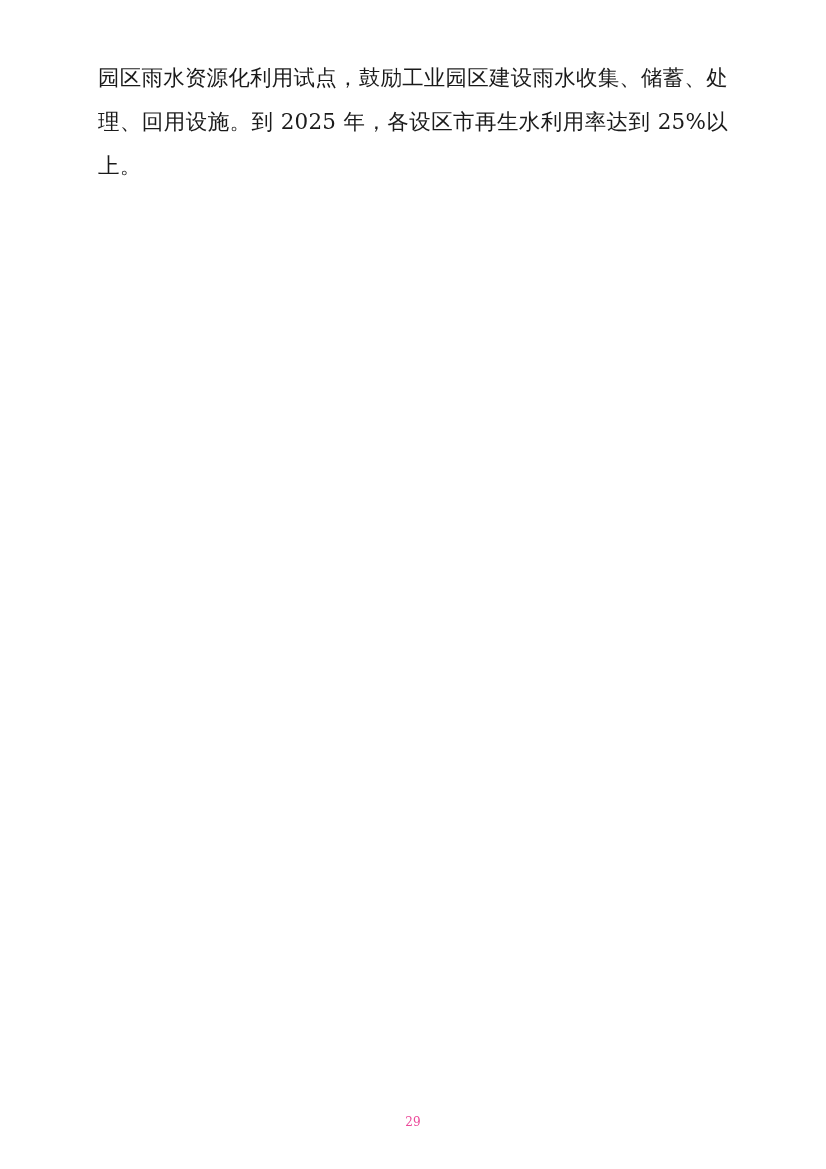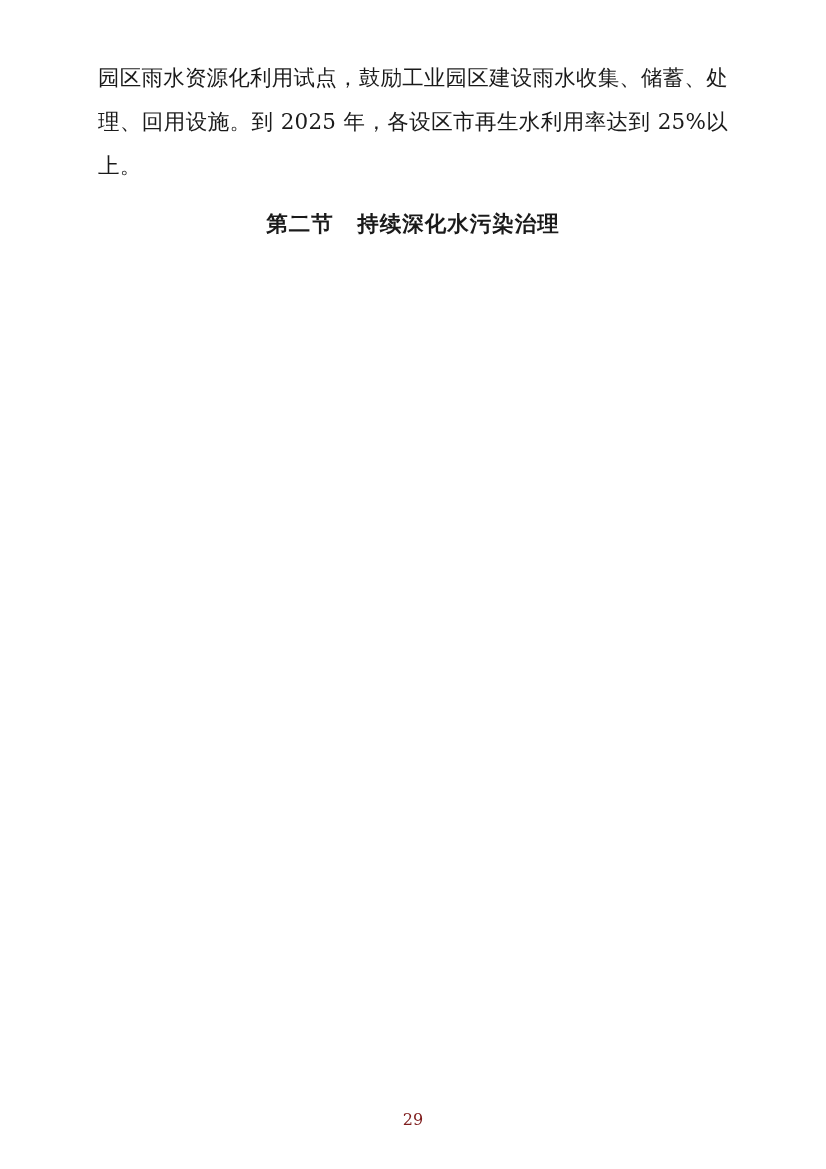--- a/index.html
+++ b/index.html
@@ -53,33 +53,32 @@
   h2.section-heading .gap {
     display: inline-block;
     width: 1.1em;
   }
   .page-number {
     position: absolute;
     left: 0;
     right: 0;
     bottom: 48px;
     text-align: center;
-    font-size: 16px;
+    font-size: 12px;
     font-family: "DejaVu Serif", "Liberation Serif", serif;
-    color: #7f1d1d;
+    color: #ec4899;
   }
 </style>
 </head>
 <body>
 
 <div class="page">
   <div class="doc-body">
 
     <p class="para noindent"><span>园区雨水资源化利用试点，鼓励工业园区建设雨水收集、储蓄、处理、回用设施。到 2025 年，各设区市再生水利用率达到 25%以上。</span></p>
 
 
 
-    <h2 class="section-heading"><span>第二节</span><span class="gap"></span><span>持续深化水污染治理</span></h2>
 
 
   </div>
   <div class="page-number">29</div>
 </div>
 
 </body></html>

